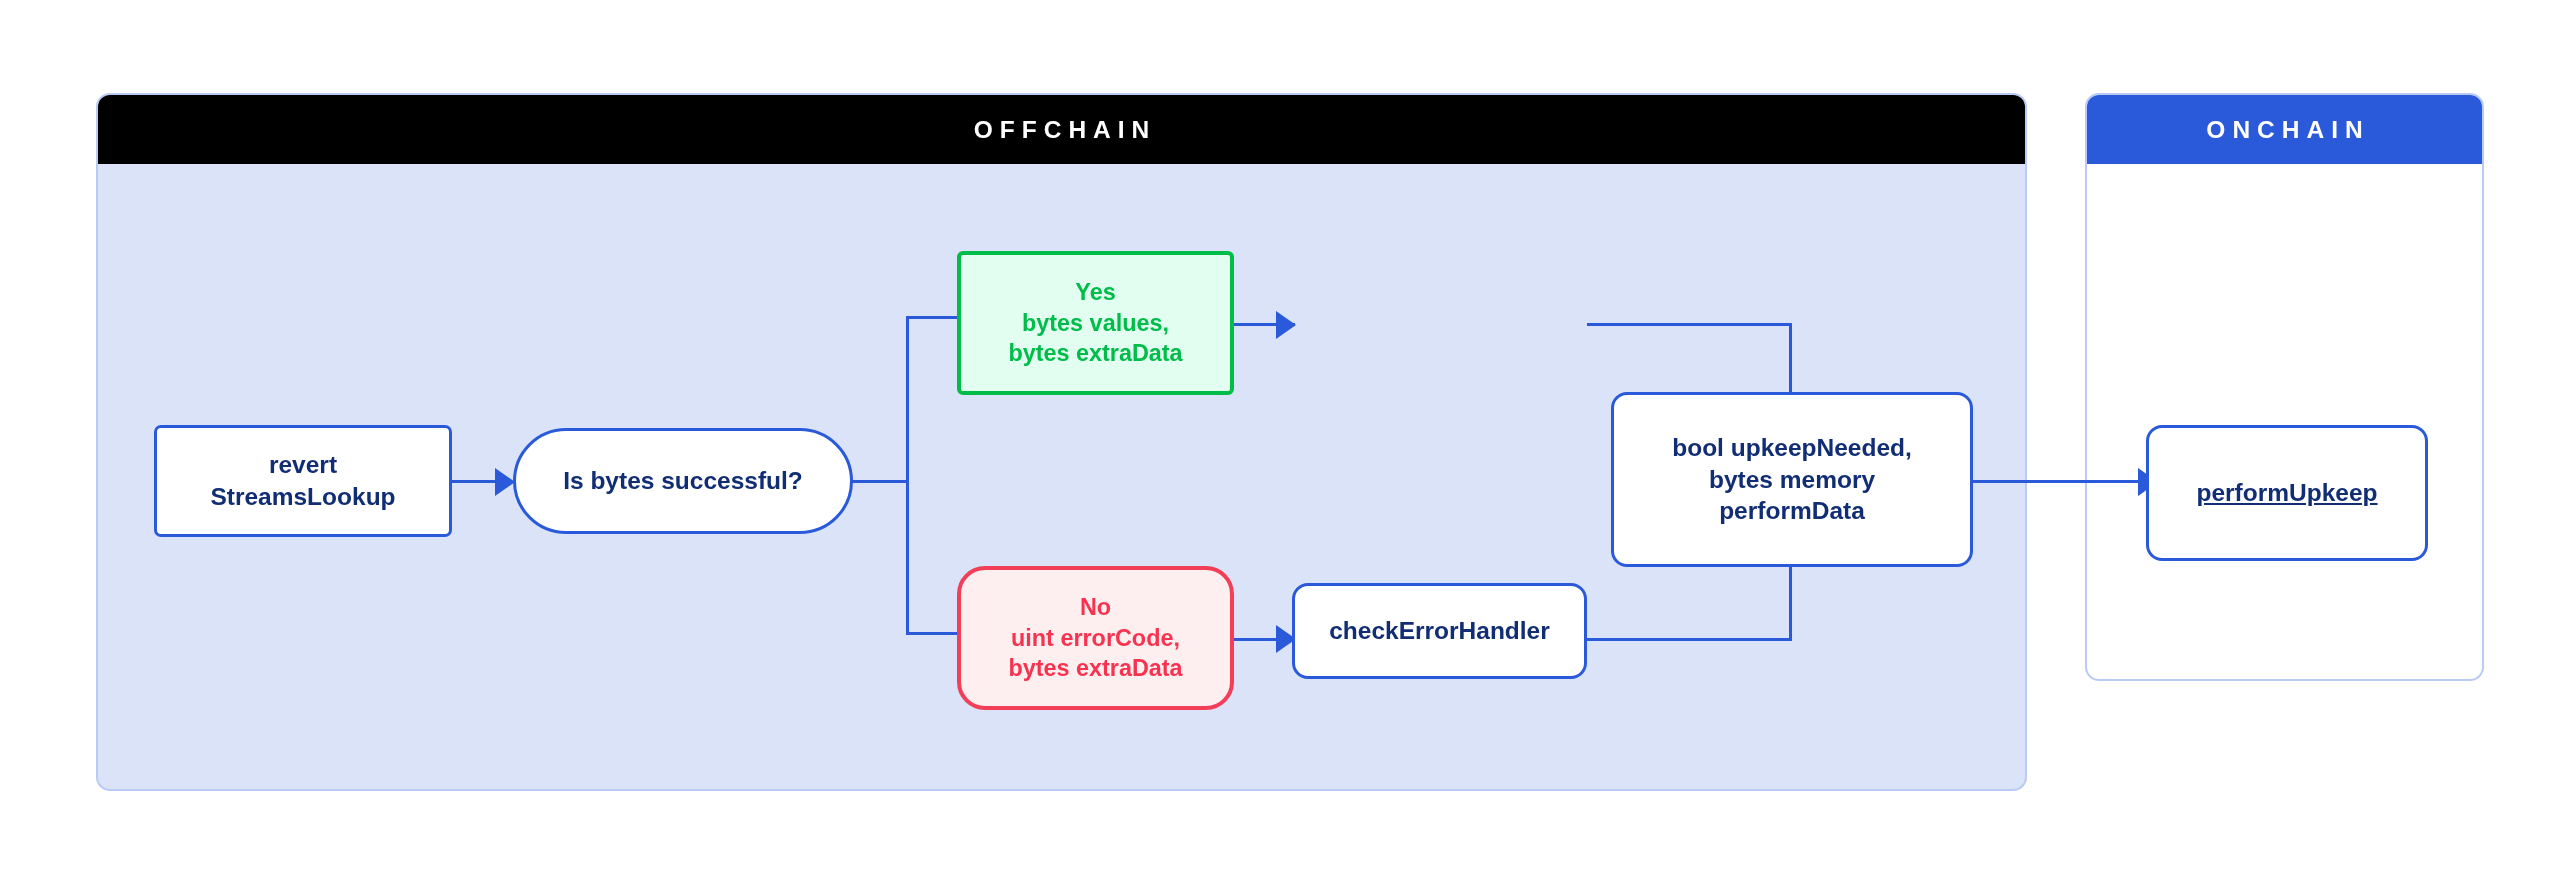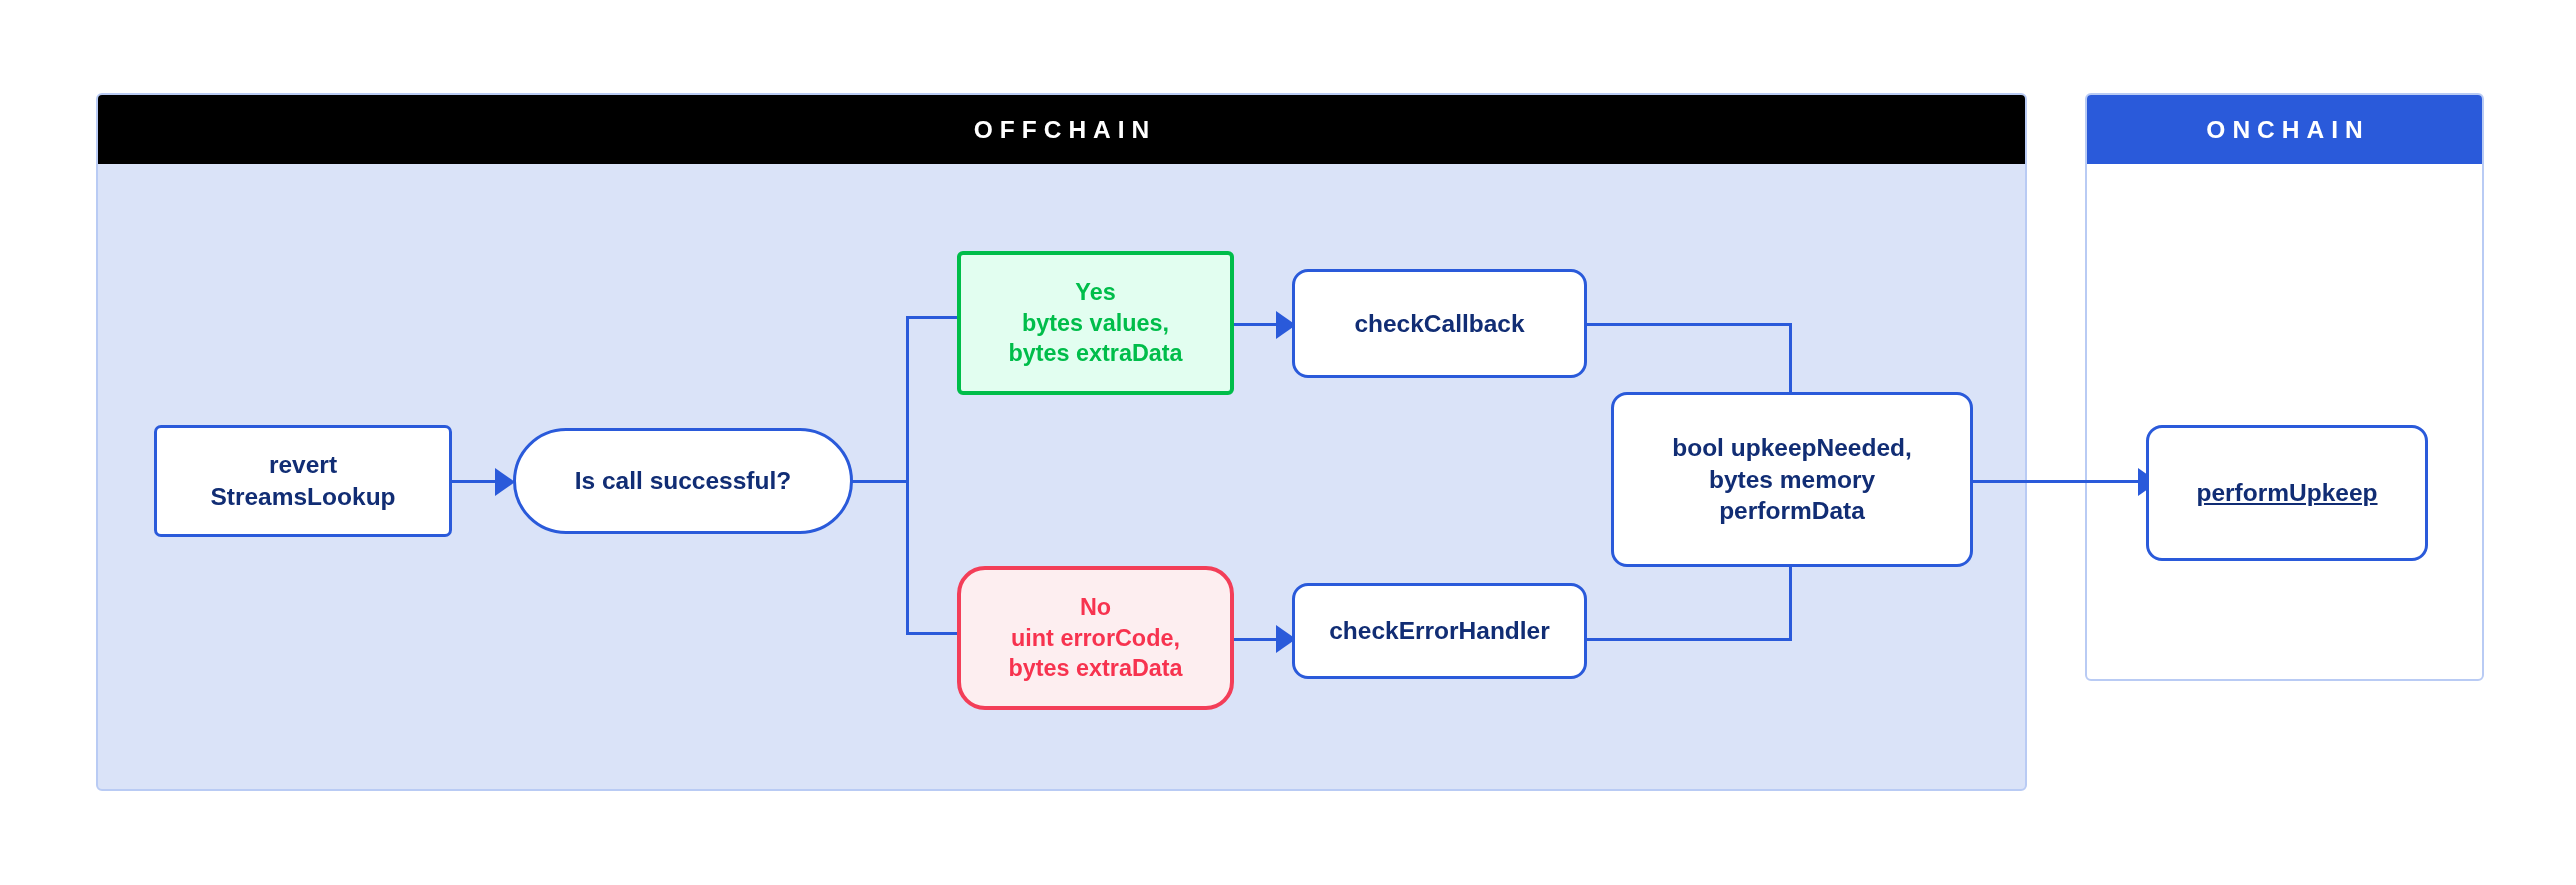--- a/index.html
+++ b/index.html
@@ -2,21 +2,21 @@
 <html style="font-size:8.5px"><head>
 <meta charset="utf-8">
 <style>
   html,body{margin:0;padding:0;background:#ffffff;}
   body{width:2576px;height:886px;position:relative;overflow:hidden;
        font-family:"Liberation Sans","DejaVu Sans",sans-serif;}
 
   #stage{position:absolute;left:0;top:0;width:2576px;height:886px;}
 
   
-  .panel{position:absolute;box-sizing:border-box;border-radius:6px;overflow:hidden;text-align:right;}
+  .panel{position:absolute;box-sizing:border-box;border-radius:14px;overflow:hidden;text-align:right;}
 
   #offchain-panel{left:96px;top:93px;width:1931px;height:698px;
       background:#dae3f8;border:2.7px solid #b9cbf4;}
   #offchain-header{position:absolute;left:0;top:0;width:100%;height:69px;background:#000000;}
   #onchain-panel{left:2085px;top:93px;width:399px;height:588px;
       background:#ffffff;border:2.7px solid #b9cbf4;}
   #onchain-header{position:absolute;left:0;top:0;width:100%;height:69px;background:#2a5ada;}
 
   .panel-title{position:absolute;left:0;top:0;width:100%;height:69px;
       display:flex;align-items:center;justify-content:center;
@@ -79,31 +79,30 @@
 
   <div class="ln ln-h" style="left:1587px;top:638px;width:205px;"></div>
   <div class="ln ln-v" style="left:1789px;top:566px;height:74px;"></div>
 
   <div class="ln ln-h" style="left:1970px;top:480px;width:186px;"></div>
   <div class="arrow" style="left:2138px;top:468px;"></div>
 
   <div class="node node-blue" style="left:154px;top:425px;width:298px;height:112px;border-radius:7px;">revert
 StreamsLookup</div>
 
-  <div class="node node-pill" style="left:513px;top:428px;width:340px;height:106px;">Is call successful?</div>
+  <div class="node node-pill" style="left:513px;top:428px;width:340px;height:106px;">Is bytes successful?</div>
 
   <div class="node node-green" style="left:957px;top:251px;width:277px;height:144px;">Yes
 bytes values,
 bytes extraData</div>
 
   <div class="node node-red" style="left:957px;top:566px;width:277px;height:144px;">No
 uint errorCode,
 bytes extraData</div>
 
-  <div class="node node-blue" style="left:1292px;top:269px;width:295px;height:109px;">checkCallback</div>
 
   <div class="node node-blue" style="left:1292px;top:583px;width:295px;height:96px;">checkErrorHandler</div>
 
   <div class="node node-blue" style="left:1611px;top:392px;width:362px;height:175px;">bool upkeepNeeded,
 bytes memory
 performData</div>
 
   <div class="node node-blue" style="left:2146px;top:425px;width:282px;height:136px;text-decoration:underline;">performUpkeep</div>
 
 </div>

